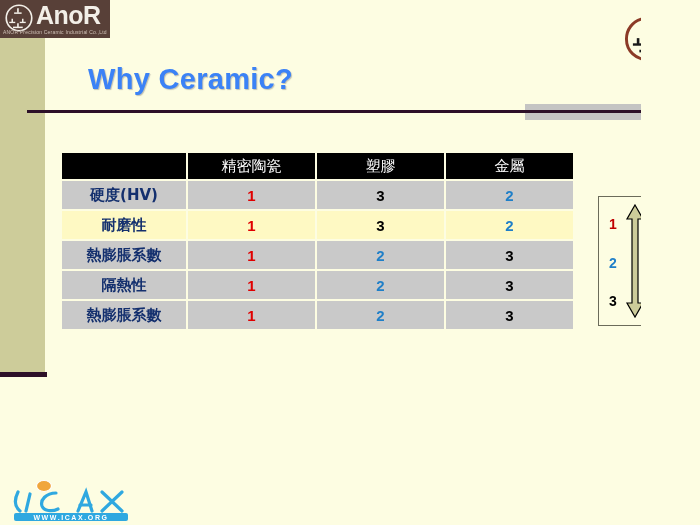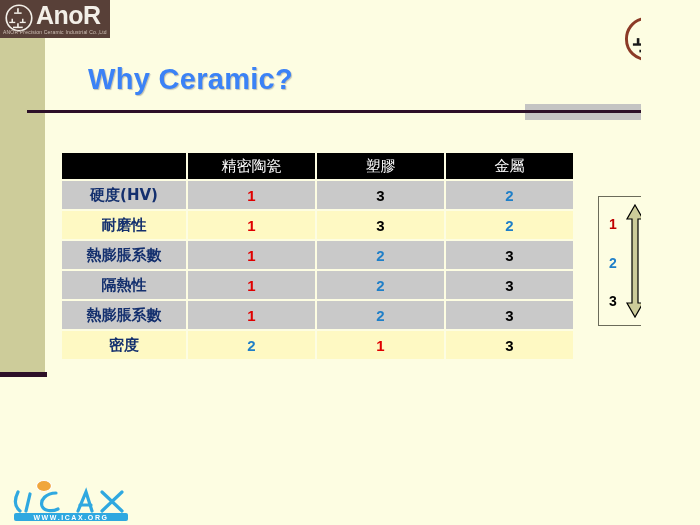--- a/index.html
+++ b/index.html
@@ -288,26 +288,20 @@
         <td class="val rank-1">1</td>
         <td class="val rank-2">2</td>
         <td class="val rank-3">3</td>
       </tr>
       <tr class="row-dark">
         <td class="rowlabel">熱膨脹系數</td>
         <td class="val rank-1">1</td>
         <td class="val rank-2">2</td>
         <td class="val rank-3">3</td>
       </tr>
-      <tr class="row-light">
-        <td class="rowlabel">密度</td>
-        <td class="val rank-2">2</td>
-        <td class="val rank-1">1</td>
-        <td class="val rank-3">3</td>
-      </tr>
     </tbody>
   </table>
 
   <div class="legend">
     <div class="legend-grid">
       <svg class="legend-arrow" viewBox="0 0 20 116">
         <polygon points="10,2 18,16 13,16 13,100 18,100 10,114 2,100 7,100 7,16 2,16" fill="#cdcc9a" stroke="#000000" stroke-width="1.2" stroke-linejoin="miter"></polygon>
       </svg>
       <div class="legend-num lg-1 w-good">1</div>
       <div class="legend-word lg-1 w-good">好</div>

